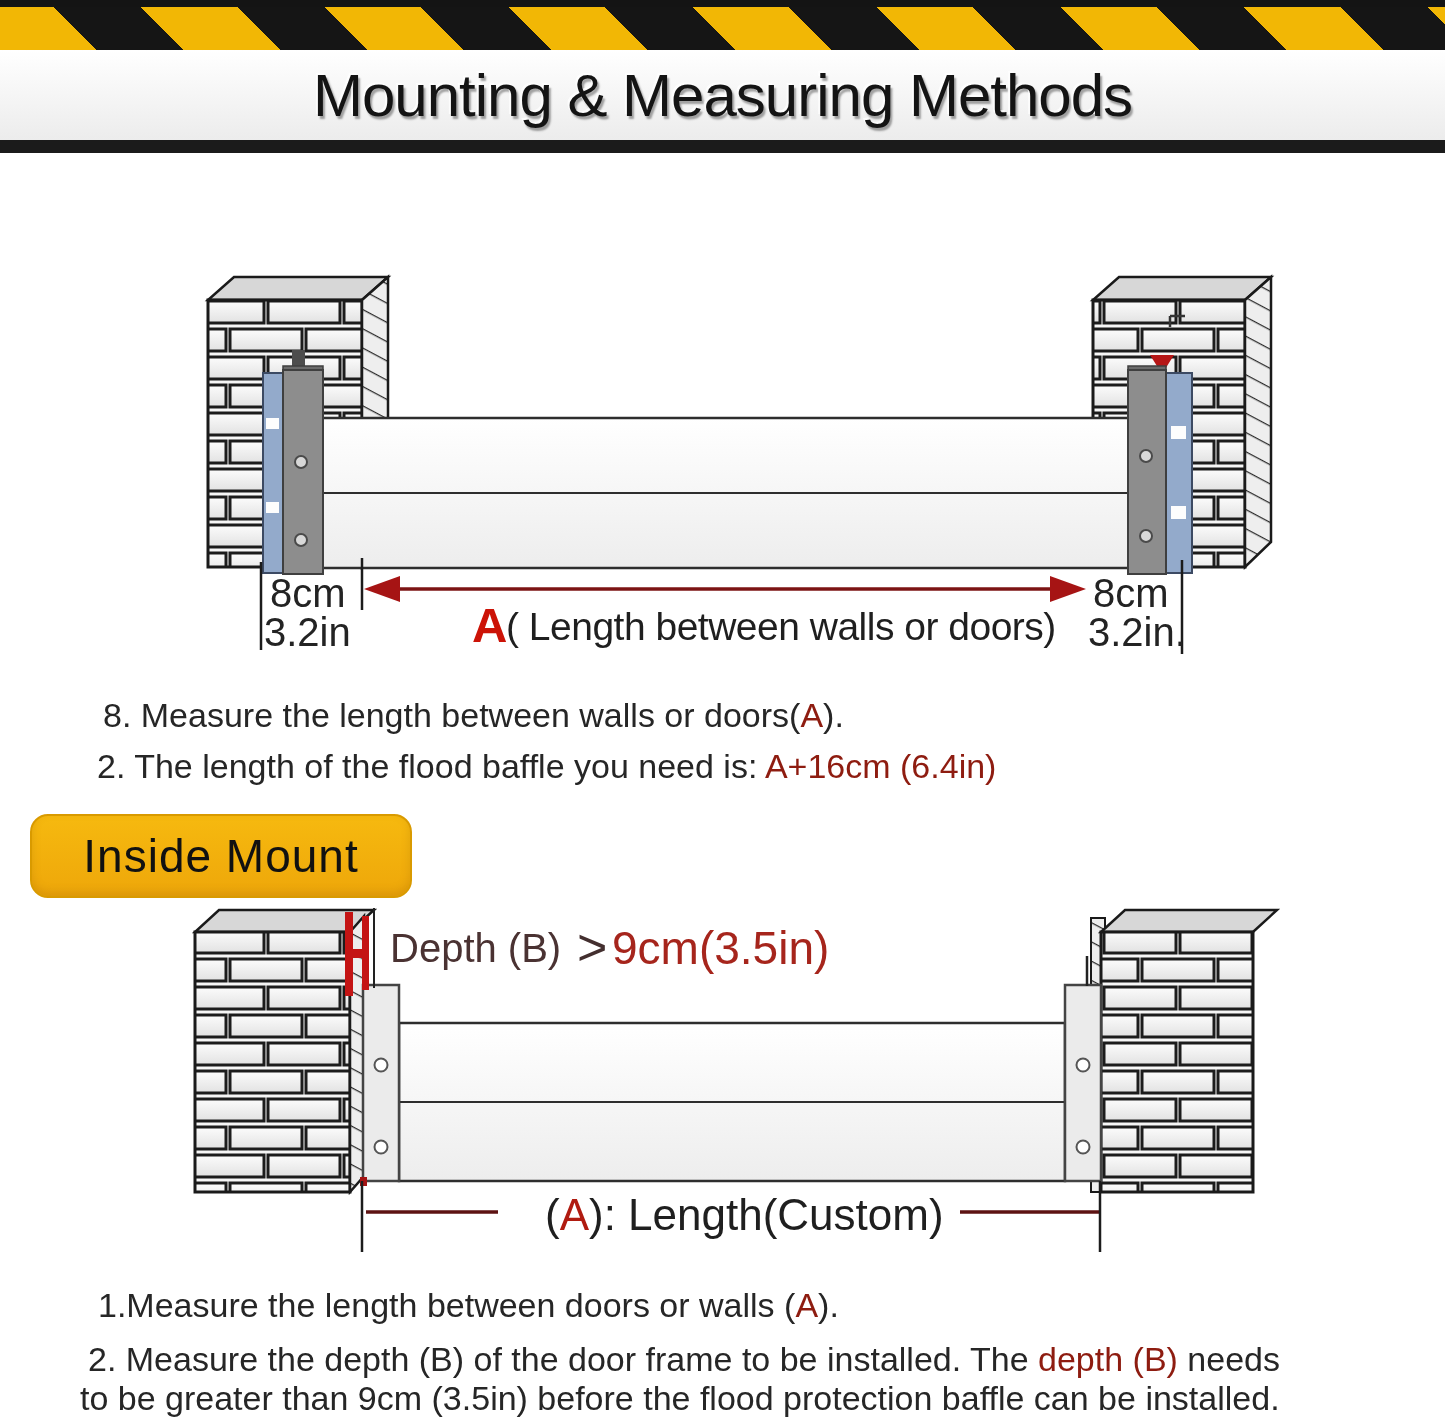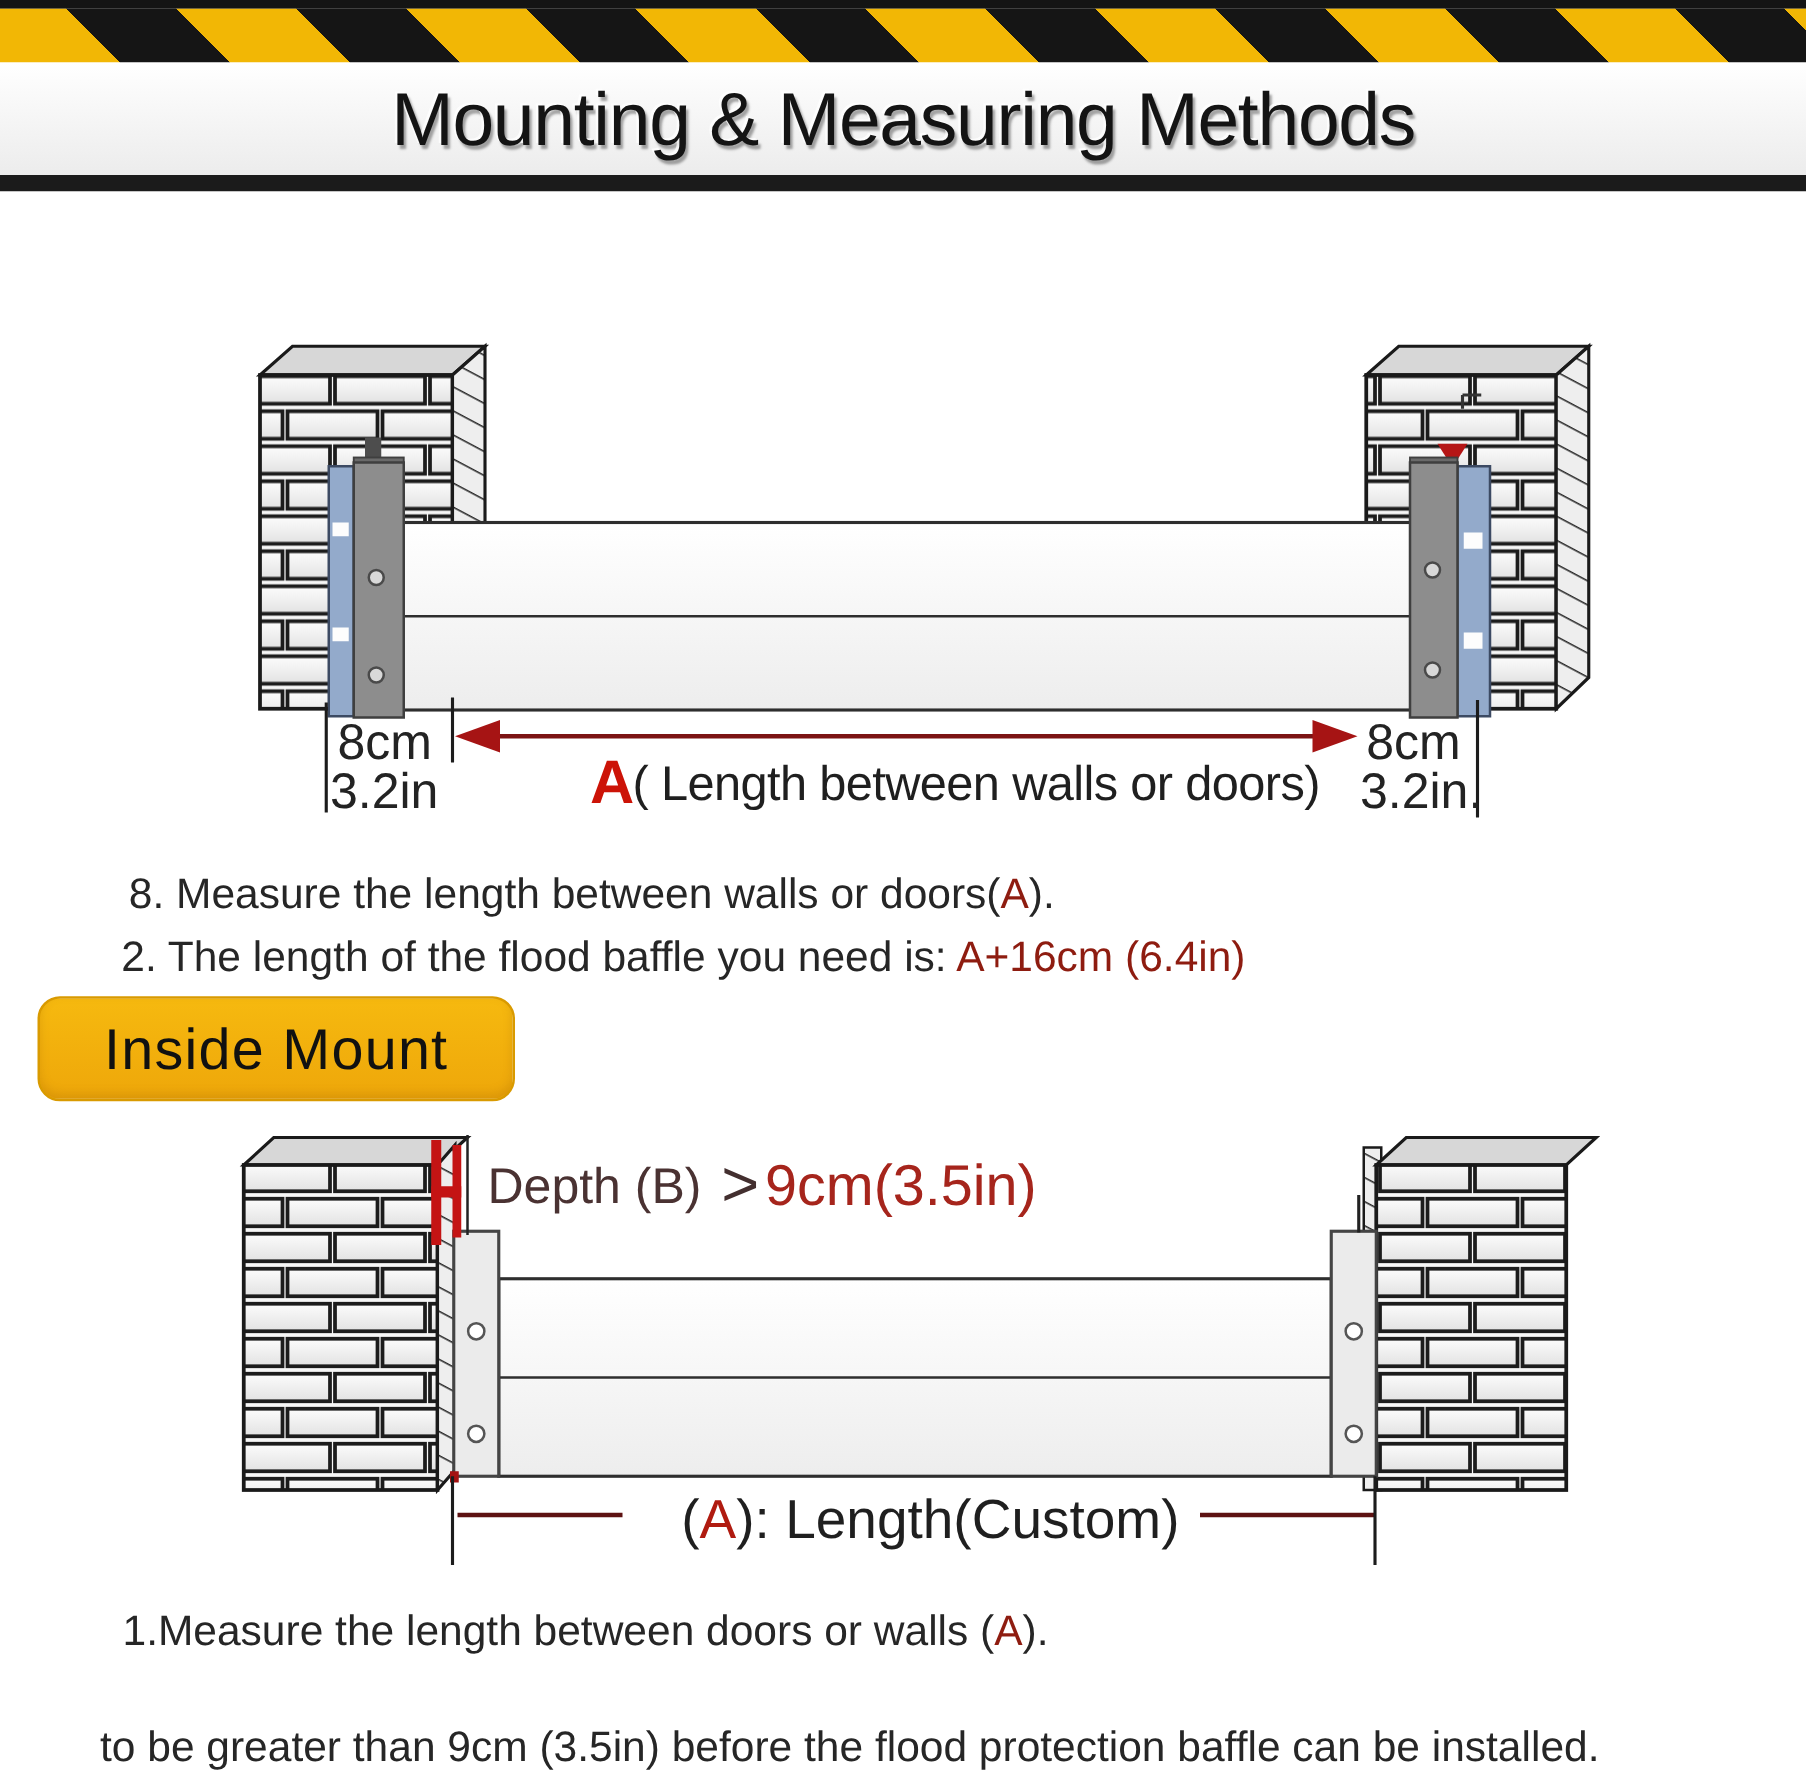--- a/index.html
+++ b/index.html
@@ -15,21 +15,21 @@
   .titleband h1{margin:0;font-size:60px;font-weight:normal;letter-spacing:-1px;color:#141414;
                 text-shadow:-2px -2px 0 rgba(255,255,255,.75), 2px 3px 2px rgba(0,0,0,.35);}
   .blackbar{position:absolute;top:140px;left:0;width:1445px;height:13px;background:#1b1b1b;}
   
   .badge{position:absolute;left:30px;width:382px;height:84px;border-radius:18px;
          background:linear-gradient(#f6b90f,#eea70a);border:2px solid #d99a00;
          box-shadow:inset 0 -4px 8px rgba(160,100,0,.25);
          display:flex;align-items:center;justify-content:center;box-sizing:border-box;}
   .badge span{font-size:46px;color:#111;letter-spacing:1px;}
   .badge-outside{top:182px;}
-  .badge-inside{top:797px;}
+  .badge-inside{top:814px;}
   
   .diag{position:absolute;left:0;}
   .diag-outside{top:270px;}
   .diag-inside{top:900px;}
   svg text{font-family:"Liberation Sans", sans-serif;}
   
   .note{position:absolute;font-size:34px;color:#262626;white-space:nowrap;}
   .note .red{color:#8e1c10;}
   .n-o1{left:103px;top:696px;}
   .n-o2{left:97px;top:747px;}
@@ -211,15 +211,16 @@
     <g>
       <line x1="362" y1="281" x2="362" y2="352" stroke="#1c1c1c" stroke-width="2.5"></line>
       <line x1="366" y1="312" x2="498" y2="312" stroke="#5d1212" stroke-width="3.5"></line>
       <line x1="960" y1="312" x2="1100" y2="312" stroke="#5d1212" stroke-width="3.5"></line>
       <line x1="1100" y1="281" x2="1100" y2="352" stroke="#1c1c1c" stroke-width="2.5"></line>
       <text x="545" y="330" font-size="44" fill="#1f1f1f"><tspan>(</tspan><tspan fill="#b01b10">A</tspan><tspan>): Length(Custom)</tspan></text>
     </g>
   </svg>
 
   <div class="note n-i1"><span>1.Measure the length between doors or walls (</span><span class="red">A</span><span>).</span></div>
+  <div class="note n-i2"><span>2. Measure the depth (B) of the door frame to be installed. The </span><span class="red">depth (B)</span><span> needs</span></div>
   <div class="note n-i3"><span>to be greater than 9cm (3.5in) before the flood protection baffle can be installed.</span></div>
 
 </div>
 
 </body></html>

